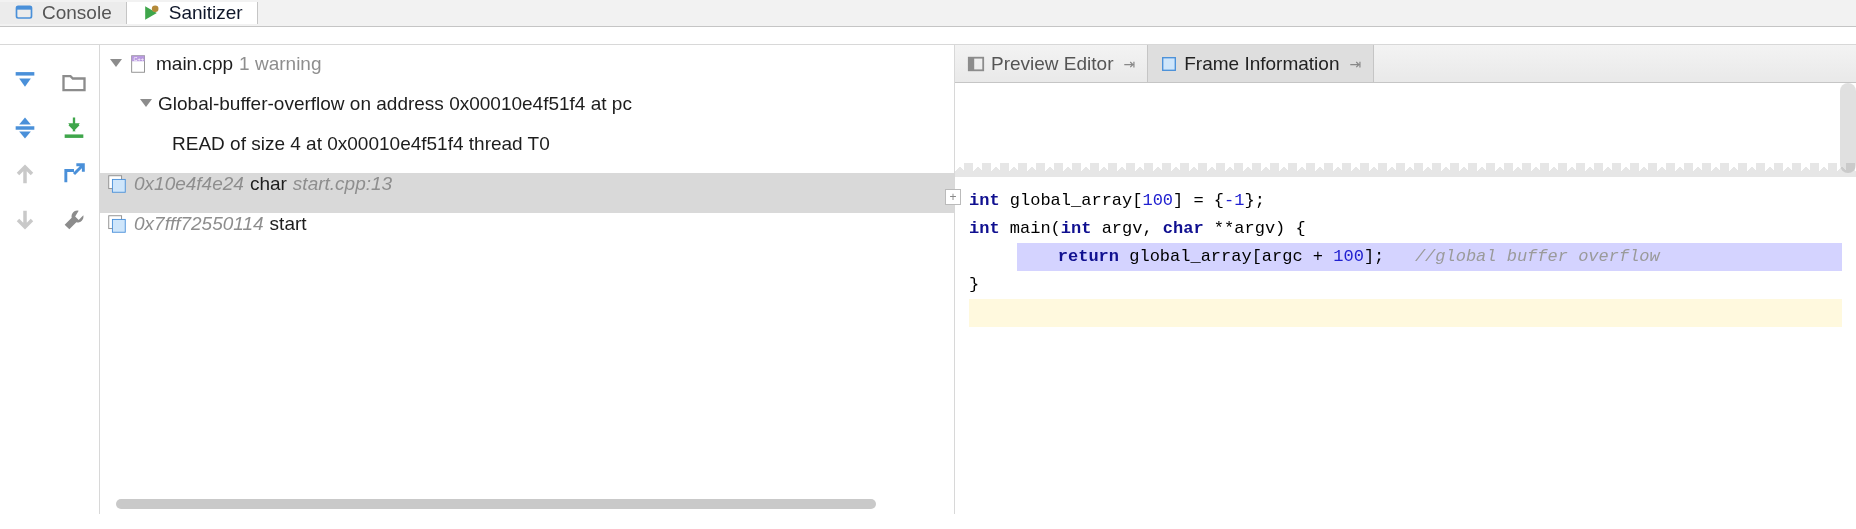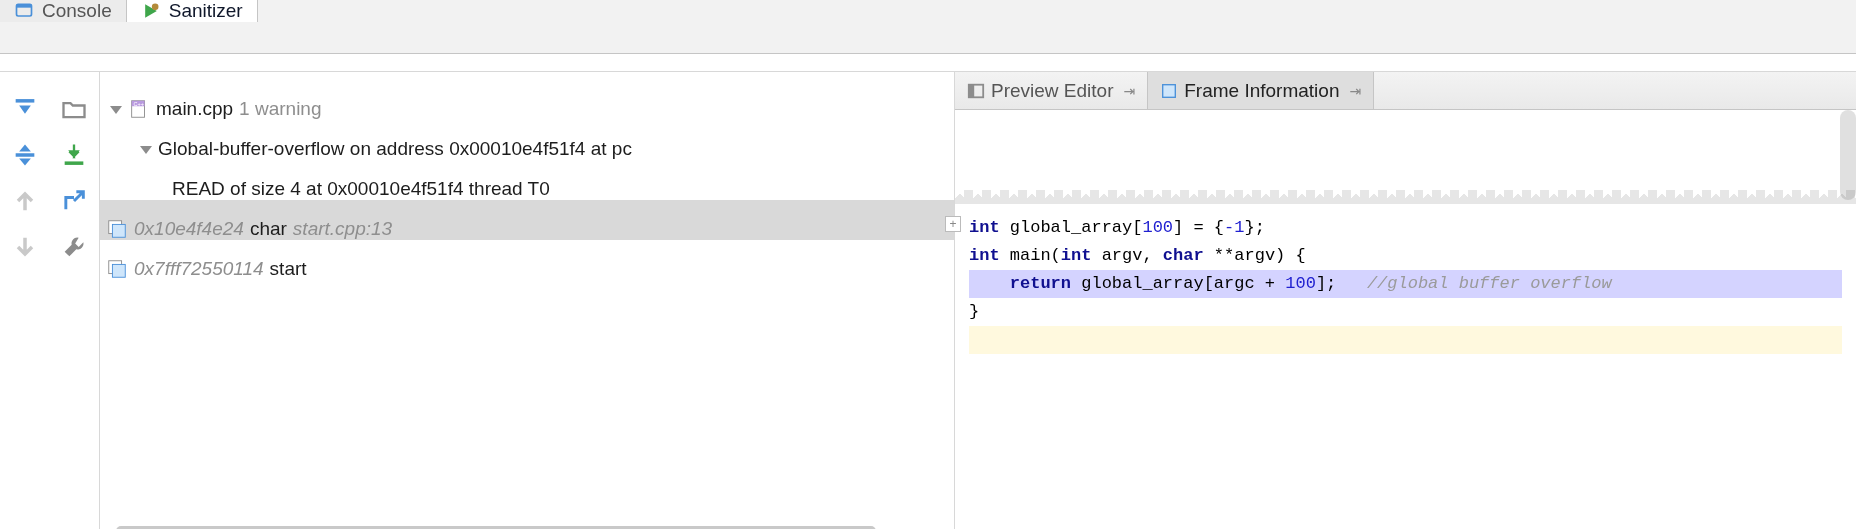--- a/index.html
+++ b/index.html
@@ -6,25 +6,25 @@
   html, body {
     width: 1856px;
     height: 529px;
     font-family: "Lucida Grande", "Segoe UI", Arial, sans-serif;
     font-size: 19px;
     background: #ffffff;
     overflow: hidden;
   }
   
   .tab-row {
-    height: 54px;
+    height: 27px;
     border-bottom: 1px solid #c5c5c5;
     background: #f2f2f2;
     display: flex;
-    align-items: flex-start;
+    align-items: center;
   }
   .tab {
     display: flex;
     align-items: center;
     padding: 0 14px;
     gap: 8px;
     border-right: 1px solid #c5c5c5;
     background: #ececec;
     color: #555;
     cursor: pointer;
@@ -63,21 +63,21 @@
     width: 854px;
     display: flex;
     flex-direction: column;
   }
   .tree {
     flex: 0 0 auto;
     padding: 8px 0 0 0;
   }
   .tree-row {
     display: flex;
-    align-items: flex-end;
+    align-items: flex-start;
     height: 40px;
     padding-left: 6px;
     white-space: nowrap;
   }
   .disclosure {
     width: 20px; height: 20px; margin-right: 2px; flex-shrink: 0;
   }
   .indent1 { padding-left: 36px; }
   .indent2 { padding-left: 72px; }
   .indent3 { }
@@ -149,21 +149,21 @@
     background-size: 18px 14px;
     background-position: 0 0, 9px 0;
   }
   .code {
     font-family: Menlo, Consolas, "Courier New", monospace;
     font-size: 17px;
     line-height: 28px;
     padding: 10px 14px 0 14px;
   }
   .code-line { white-space: pre; }
-  .line-hl { background: #d4d3ff; display: block; }
+  .line-hl { background: #d4d3ff; display: block; margin-left: 48px; }
   .line-warn { background: #fff9de; display: block; height: 28px; }
   .kw   { color: #101090; font-weight: bold; }
   .num  { color: #2020d0; }
   .cmnt { color: #9a9a9a; font-style: italic; }
 
   .fold-handle {
     position: absolute;
     left: -10px;
     top: 106px;
     width: 16px; height: 16px;

